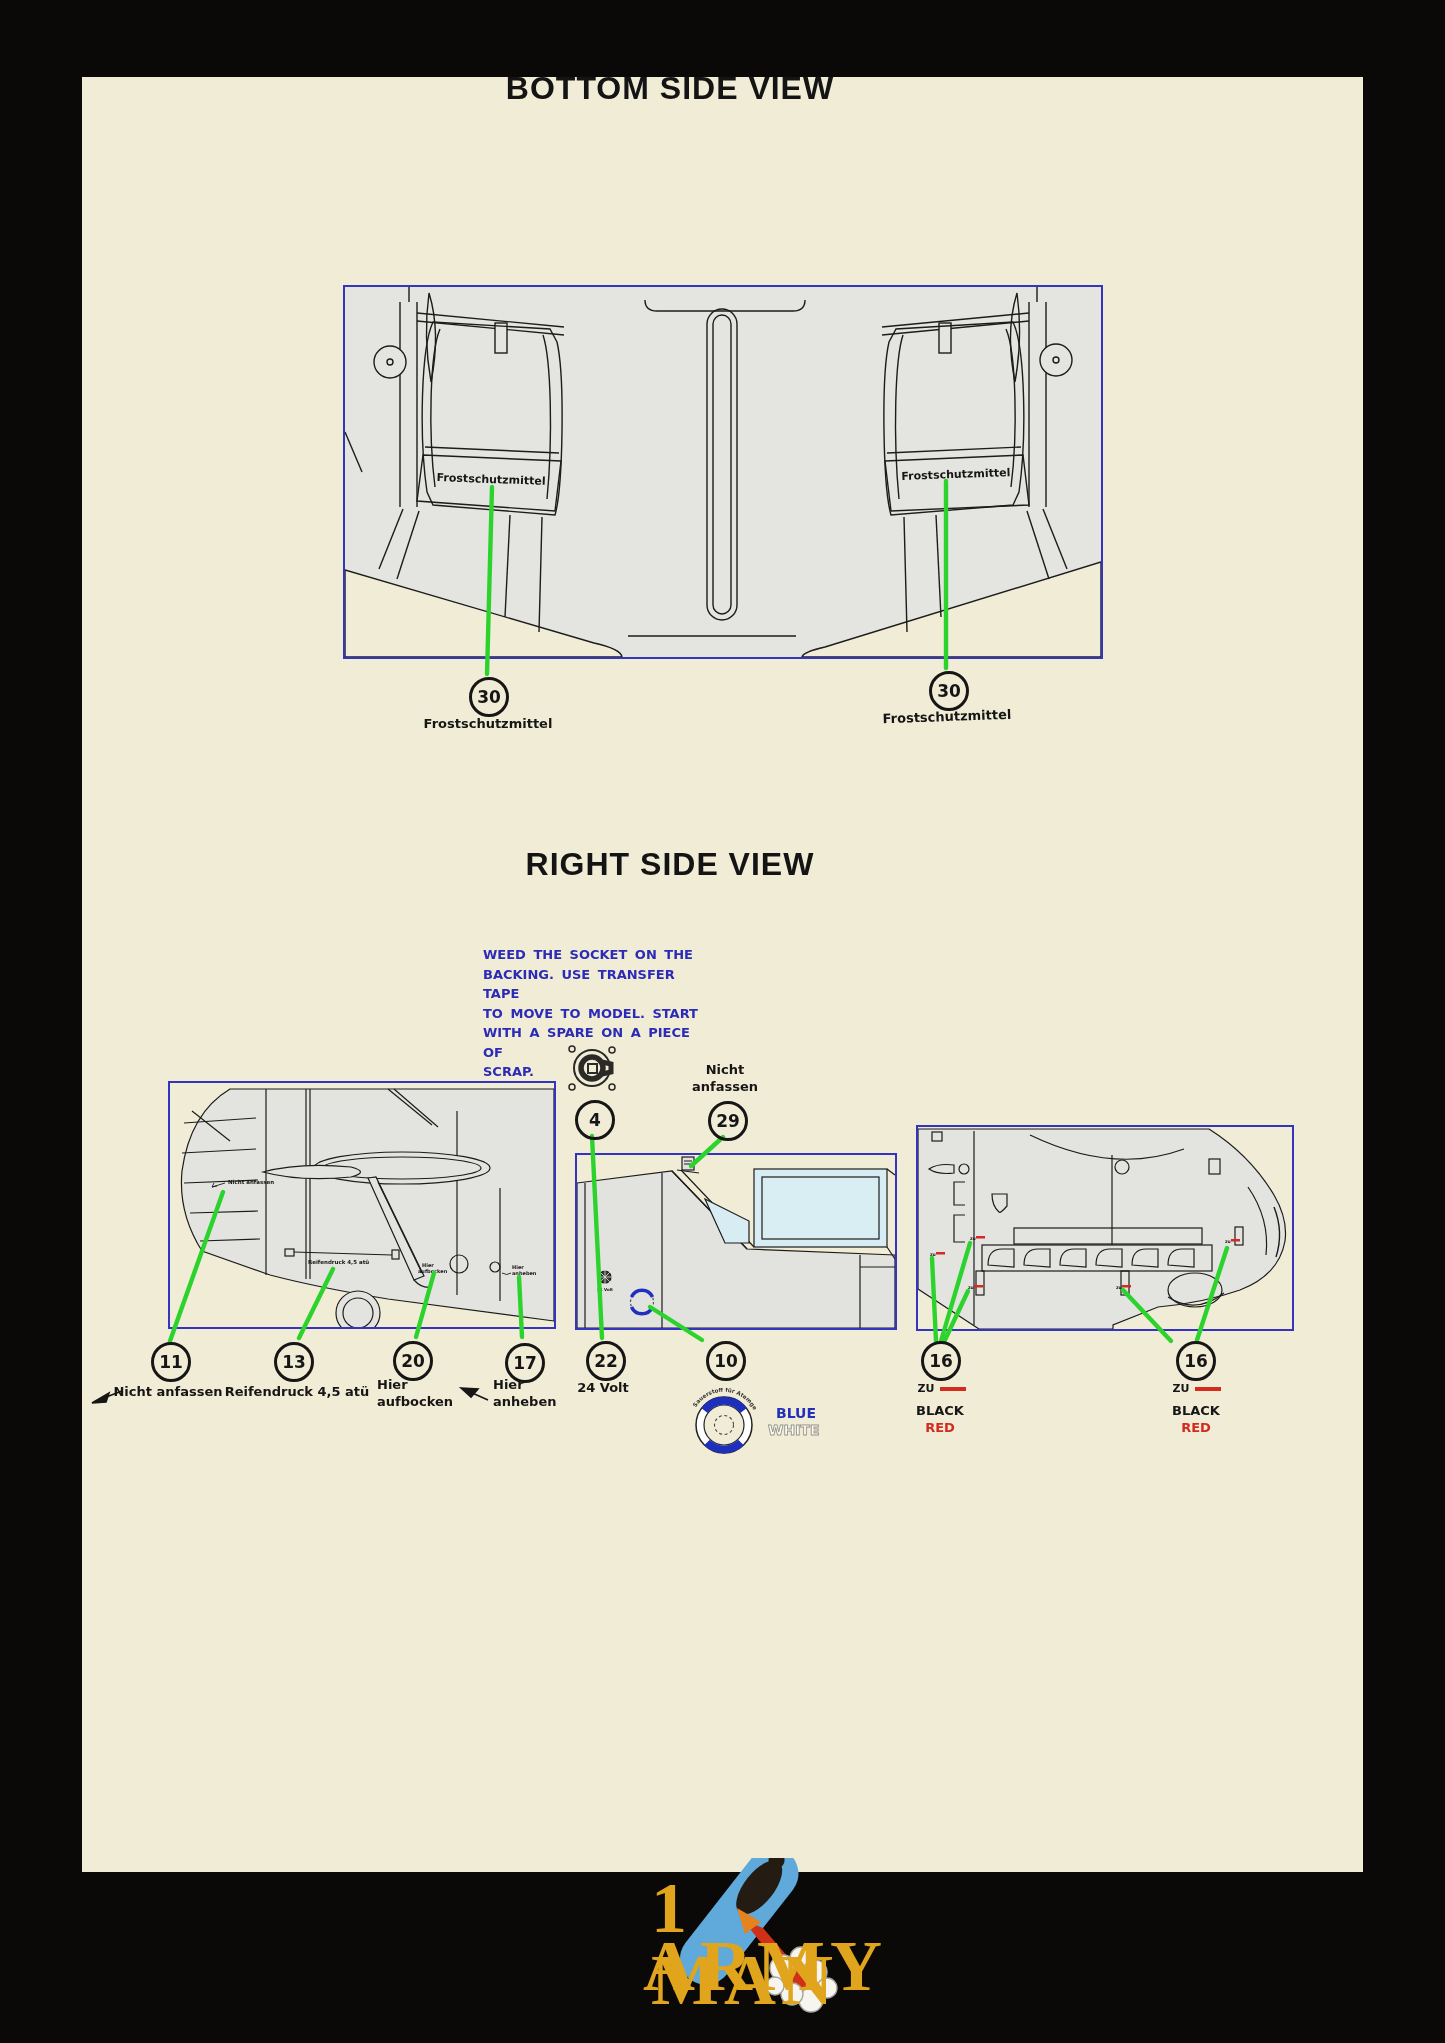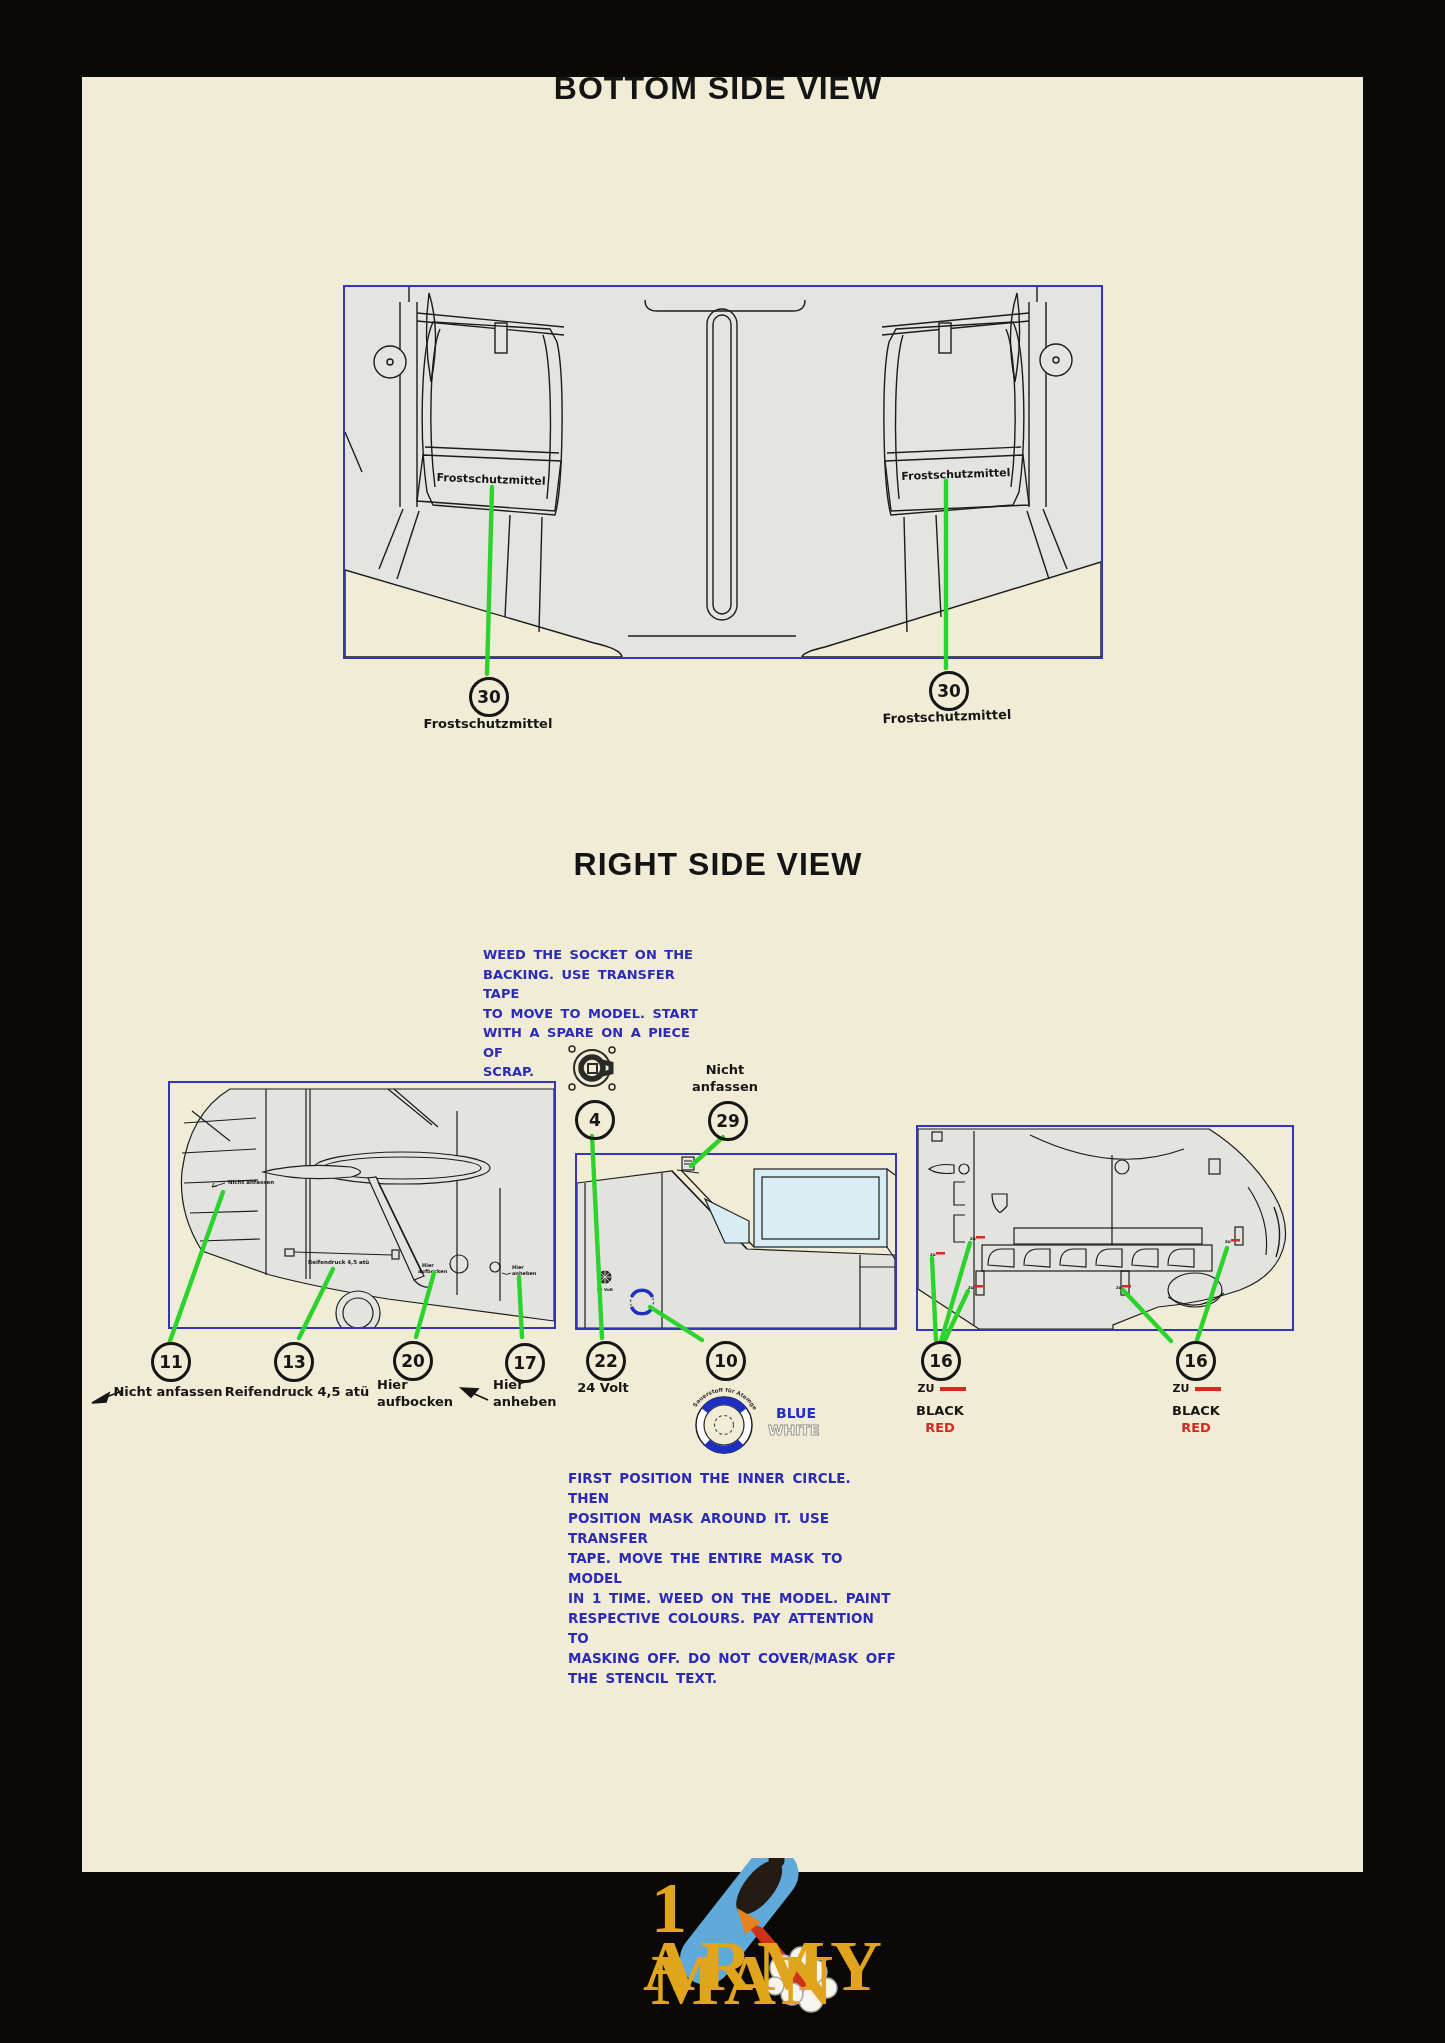--- a/index.html
+++ b/index.html
@@ -1,21 +1,21 @@
 <!DOCTYPE html>
 <html><head>
 <meta charset="utf-8">
 <style>
   html,body{margin:0;padding:0;background:#000;}
   .page{position:relative;width:1445px;height:2043px;background:#0b0907;overflow:hidden;
         font-family:"DejaVu Sans",sans-serif;}
   .panel{position:absolute;left:82px;top:77px;width:1281px;height:1795px;background:#f1ecd6;z-index:1;}
   .title{position:absolute;left:82px;width:1176px;text-align:center;z-index:6;
          font-family:"Liberation Sans",sans-serif;font-weight:bold;font-size:32px;
-         letter-spacing:1px;color:#141414;margin-left:48px;}
+         letter-spacing:1px;color:#141414;}
   .dbox{position:absolute;border:2px solid #3434be;z-index:2;}
   .dbox svg{display:block;}
   .overlay{position:absolute;left:0;top:0;z-index:5;pointer-events:none;}
   .callout{position:absolute;width:34px;height:34px;border:3px solid #161616;border-radius:50%;
            display:flex;align-items:center;justify-content:center;z-index:6;
            font-weight:bold;font-size:17px;color:#161616;background:transparent;}
   .lbl{position:absolute;z-index:6;font-weight:bold;font-size:13px;color:#161616;
        white-space:pre-line;line-height:1.28;}
   .lbl.center{text-align:center;}
   .blue-text{position:absolute;z-index:6;color:#2b2bb8;font-weight:bold;font-size:13px;
@@ -275,27 +275,20 @@
   <div class="callout" style="left:1176px;top:1341px;">16</div>
 
   <div class="lbl center" style="left:418px;top:716px;width:140px;">Frostschutzmittel</div>
   <div class="lbl center" style="left:877px;top:709px;width:140px;transform:rotate(-2deg);">Frostschutzmittel</div>
 
   <div class="blue-text" style="left:483px;top:945px;width:230px;">WEED THE SOCKET ON THE
 BACKING. USE TRANSFER TAPE
 TO MOVE TO MODEL. START
 WITH A SPARE ON A PIECE OF
 SCRAP.</div>
-  <div class="blue-text big" style="left:568px;top:1468px;width:330px;">FIRST POSITION THE INNER CIRCLE. THEN
-POSITION MASK AROUND IT. USE TRANSFER
-TAPE. MOVE THE ENTIRE MASK TO MODEL
-IN 1 TIME. WEED ON THE MODEL. PAINT
-RESPECTIVE COLOURS. PAY ATTENTION TO
-MASKING OFF. DO NOT COVER/MASK OFF
-THE STENCIL TEXT.</div>
 
   <div class="lbl center" style="left:675px;top:1062px;width:100px;">Nicht
 anfassen</div>
 
   <div class="lbl center" style="left:98px;top:1384px;width:140px;">Nicht anfassen</div>
   <div class="lbl center" style="left:217px;top:1384px;width:160px;">Reifendruck 4,5 atü</div>
   <div class="lbl" style="left:377px;top:1377px;">Hier
 aufbocken</div>
   <div class="lbl" style="left:493px;top:1377px;">Hier
 anheben</div>

